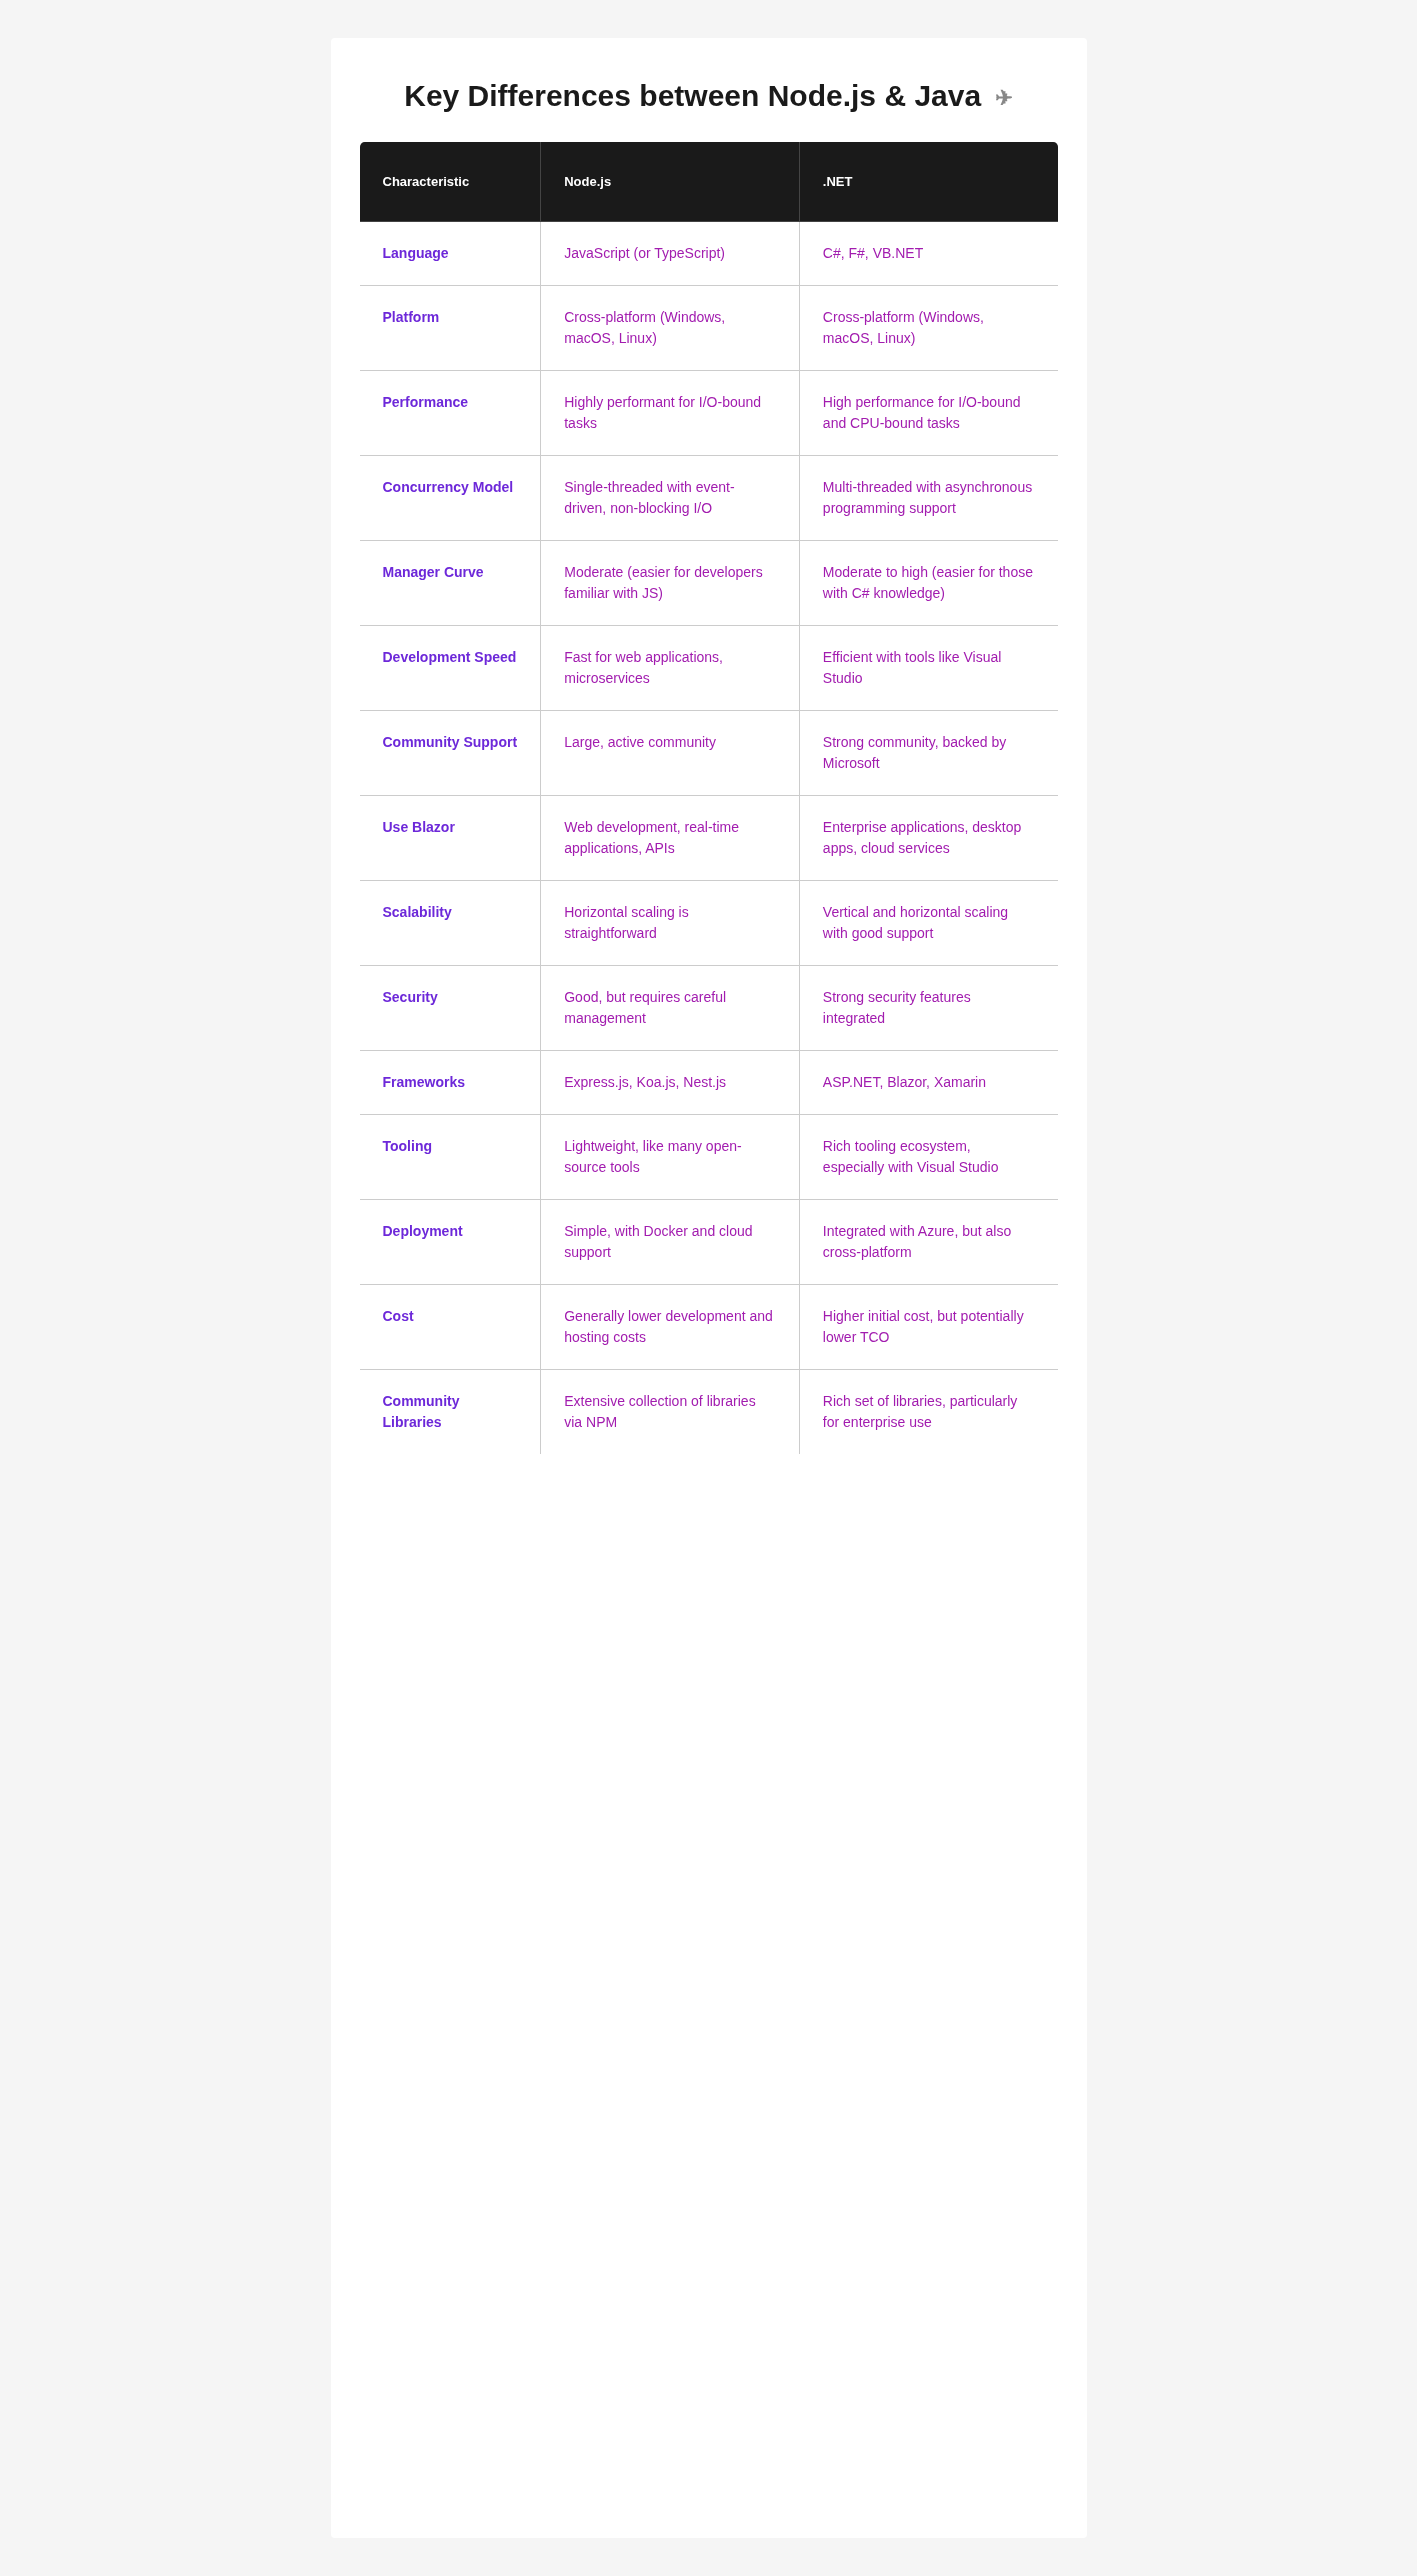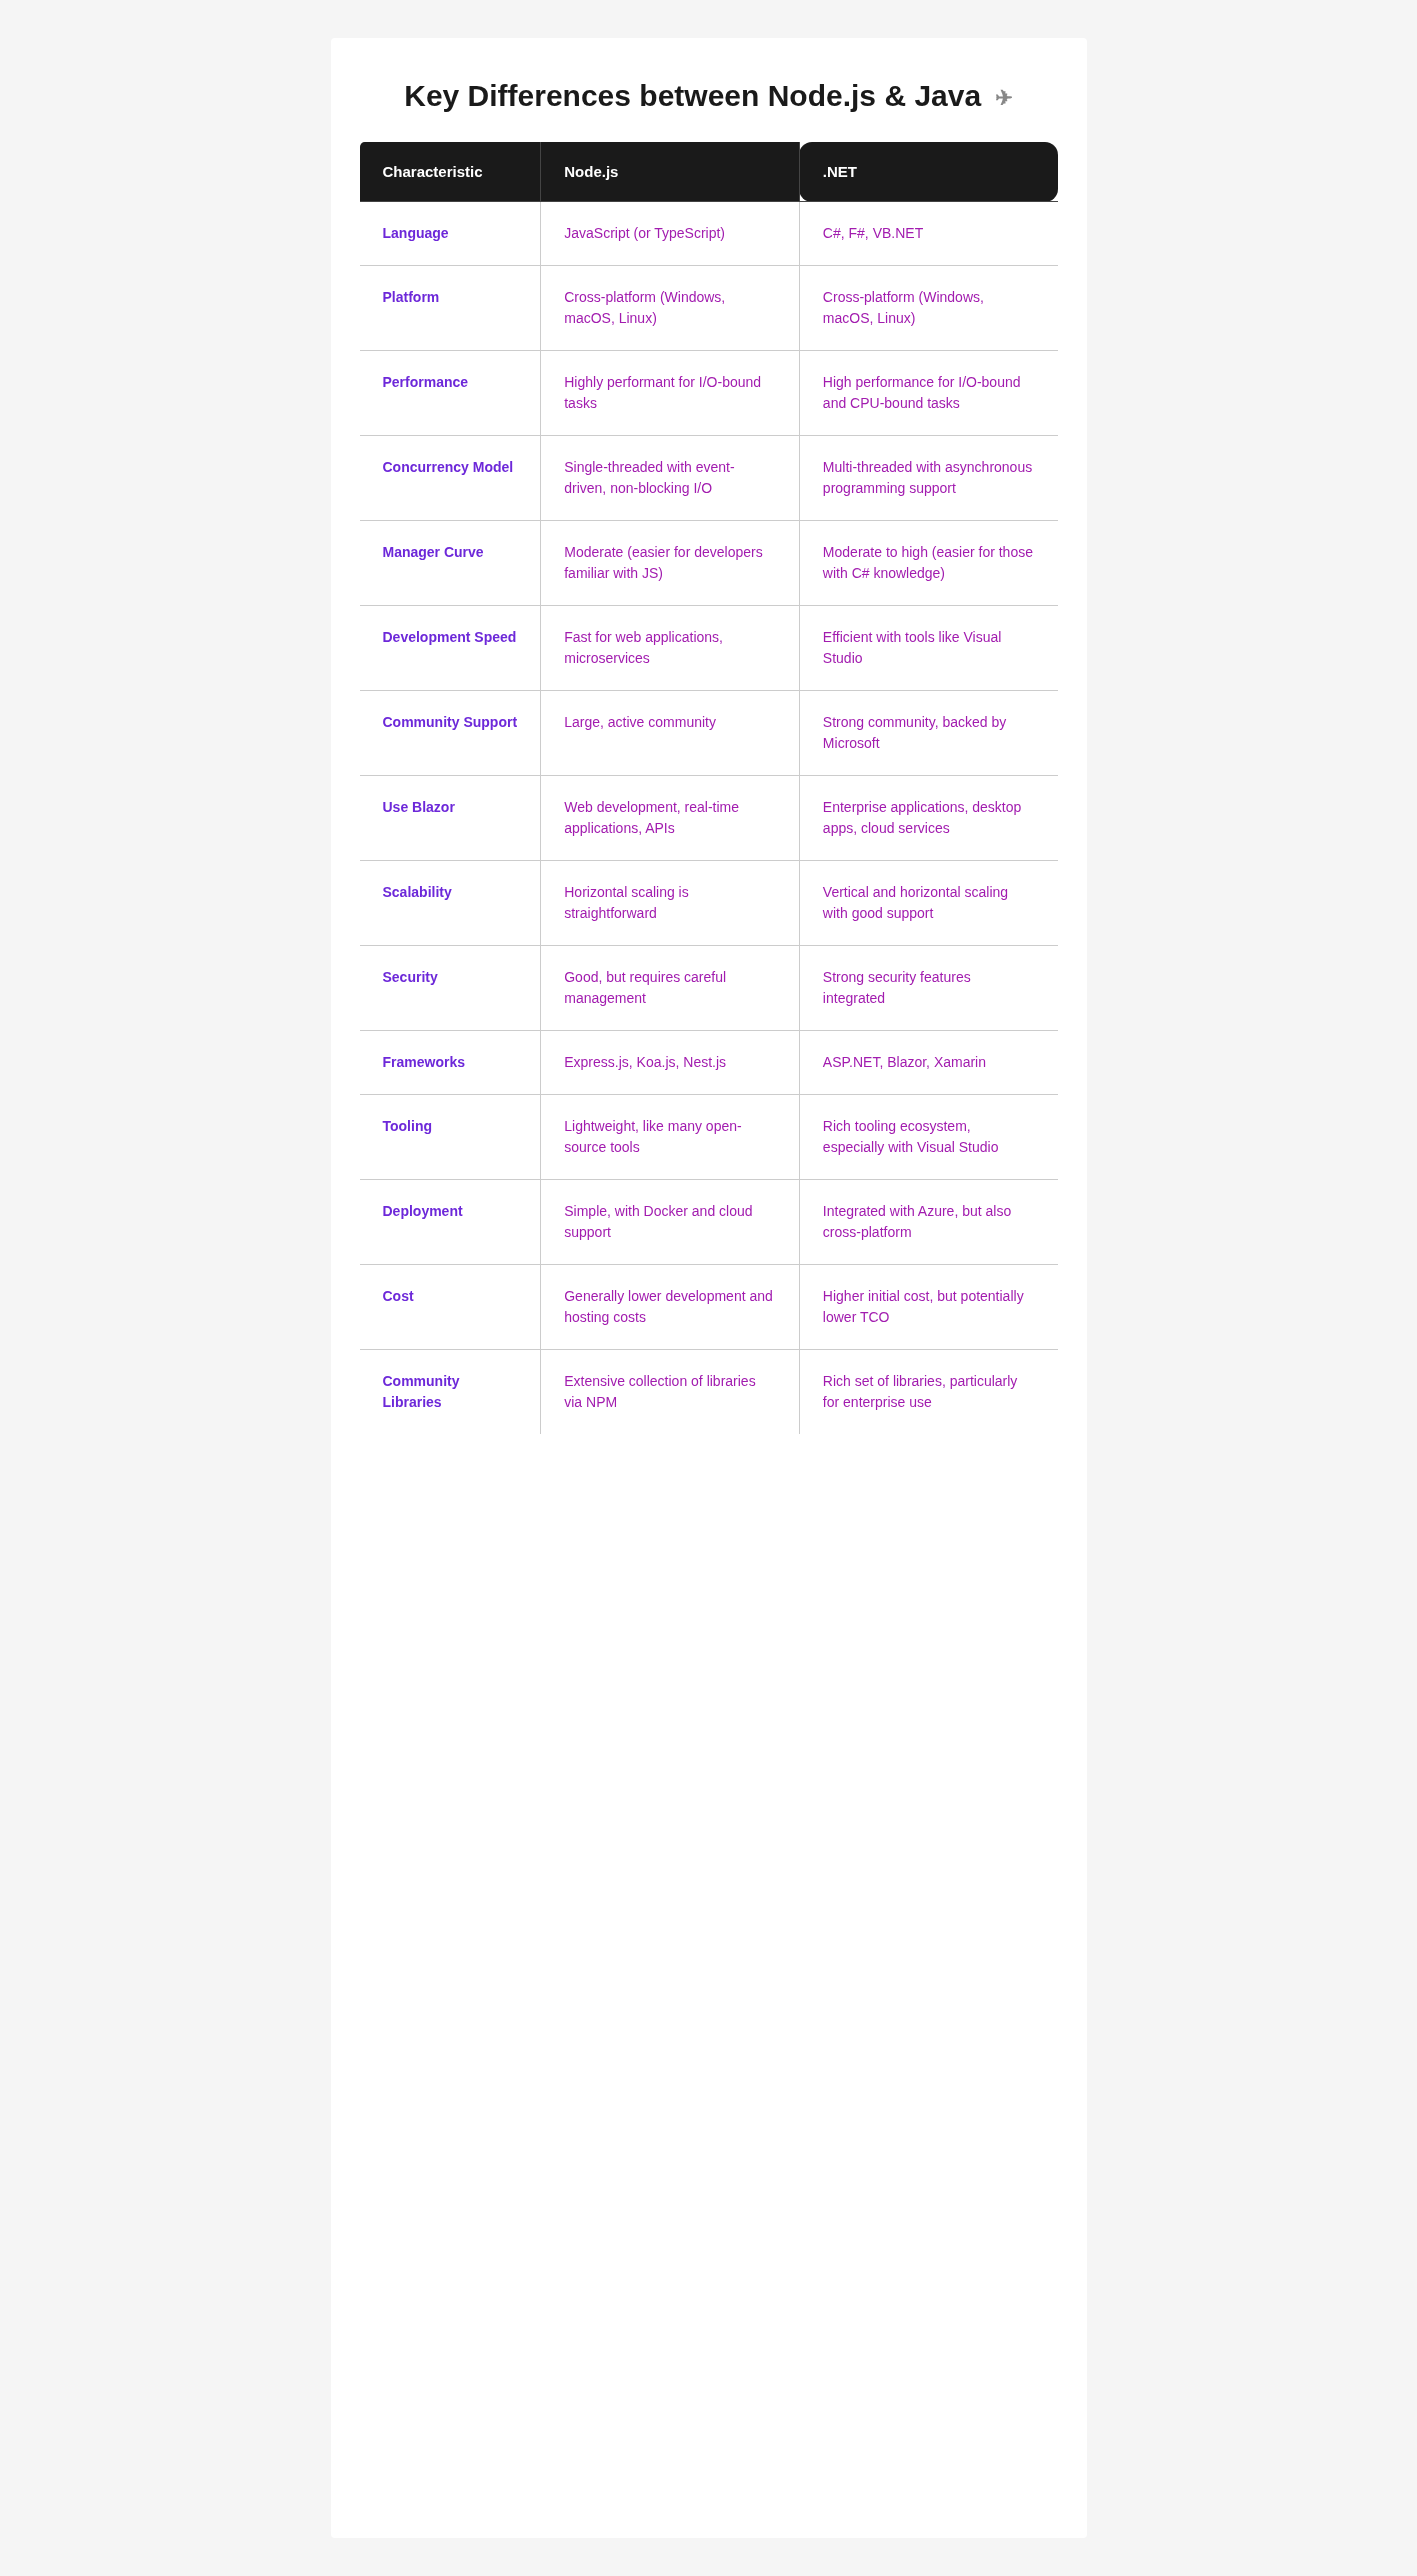--- a/index.html
+++ b/index.html
@@ -48,37 +48,36 @@
       overflow: hidden;
     }
 
     .comparison-table thead tr {
       background: #1a1a1a;
     }
 
     .comparison-table thead th {
       color: #fff;
       font-weight: 700;
-      font-size: 15px;
-      padding: 21px 23px;
+      font-size: 13px;
+      padding: 32px 23px;
       text-align: left;
       border: 0.9px solid #444;
     }
 
     .comparison-table thead th:first-child {
       width: 26%;
     }
 
     .comparison-table thead th:nth-child(2) {
       width: 37%;
     }
 
     .comparison-table thead th:nth-child(3) {
       width: 37%;
-      border-radius: 13px;
     }
 
     .comparison-table tbody tr {
       border-bottom: 1.4px solid #ccc;
     }
 
     .comparison-table tbody tr:last-child {
       border-bottom: none;
     }
 

